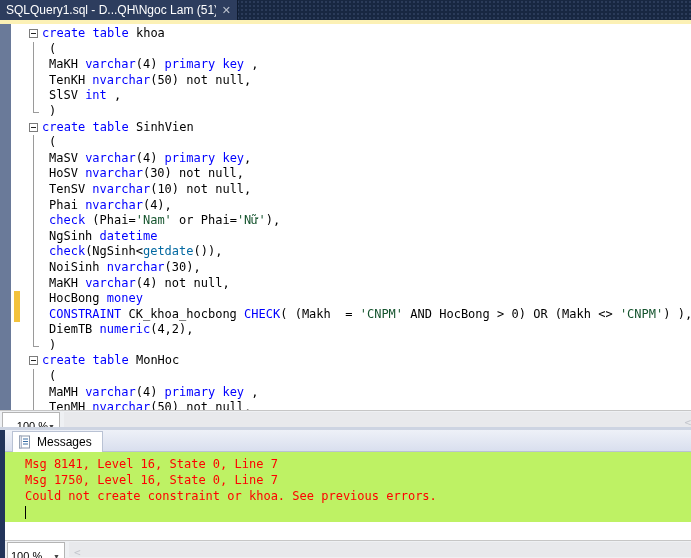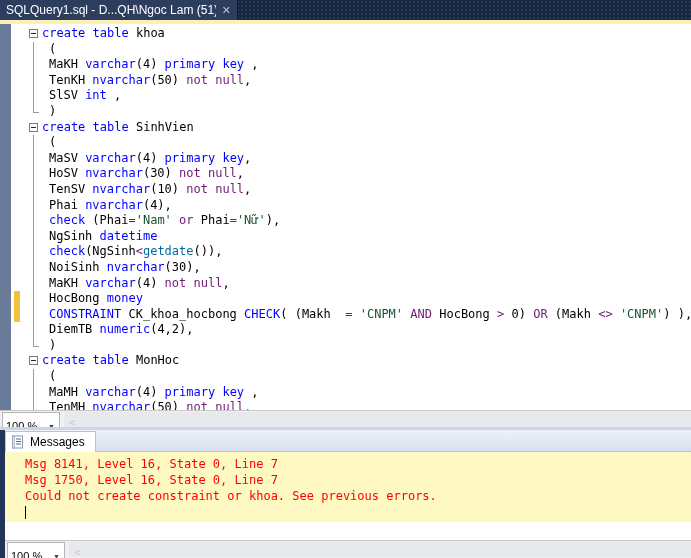--- a/index.html
+++ b/index.html
@@ -13,37 +13,37 @@
     background-image:radial-gradient(#2b3b59 1px, transparent 1px);
     background-size:4px 4px; }
   .doc-tab { position:absolute; left:0; top:0; width:238px; height:20px;
     background:#2d3d5e; display:flex; align-items:center; padding:0 6px;
     border-right:1px solid #0f1b30; cursor:default; }
   .doc-tab .title { flex:1; color:#ffffff; font-size:12px; white-space:nowrap; overflow:hidden; }
   .doc-tab .close { color:#bcc3cf; font-size:11px; line-height:11px; margin-left:6px; cursor:pointer; }
   .accent-band { position:absolute; left:0; top:20px; width:691px; height:4px; background:#fcf1b5; }
 
   
-  .editor { position:absolute; left:0; top:24px; width:691px; height:403px; background:#fff; }
+  .editor { position:absolute; left:0; top:24px; width:691px; height:403px; background:#fff;text-align:right; }
   .ind-margin { position:absolute; left:0; top:0; width:11px; height:386px; background:#6a7a99; }
   .code { position:absolute; left:0; top:2px; width:691px; height:384px; overflow:hidden;
     font-family:"DejaVu Sans Mono","Liberation Mono",monospace; font-size:12px; line-height:15.6px;
     white-space:pre; }
   .line { position:relative; height:15.6px; }
   .chgbar { position:absolute; left:14px; top:0; width:6px; height:15.6px; background:#f3c23c; }
   .foldcell { position:absolute; left:28px; top:0; width:13px; height:15.6px; }
   .fold-box { position:absolute; left:1px; top:3px; width:9px; height:9px;
     border:1px solid #7c7c7c; background:#fff; cursor:pointer; }
   .fold-box::after { content:""; position:absolute; left:1px; top:3px; width:5px; height:1px; background:#222; }
   .fold-v::before { content:""; position:absolute; left:5px; top:0; width:1px; height:15.6px; background:#9a9a9a; }
   .fold-corner::before { content:""; position:absolute; left:5px; top:0; width:1px; height:8px; background:#9a9a9a; }
   .fold-corner::after  { content:""; position:absolute; left:5px; top:8px; width:6px; height:1px; background:#9a9a9a; }
   .txt { position:absolute; left:42px; top:0; }
   .txt.ind { left:49px; }
-  .c-p { color:#000000; } .c-k { color:#0000ff; } .c-g { color:#701a75; }
+  .c-p { color:#000000; } .c-k { color:#0000ff; } .c-g { color:#000000; }
   .c-s { color:#14532d; } .c-f { color:#0369a1; }
 
   
   .zbar { position:absolute; left:0; width:691px; height:17px; background:#eef0f3;
     border-top:1px solid #c6c6c6; }
   .zbar.ed { top:386px; }
   .zoomsel { position:absolute; left:2px; top:1px; width:58px; height:15px; background:#fff;
     border:1px solid #b4b4b4; display:flex; align-items:center; padding:13px 3px;
     font-size:11px; color:#000; cursor:pointer; }
   .zoomsel .zval { flex:1; }
@@ -54,24 +54,24 @@
 
   
   .splitter { position:absolute; left:0; top:427px; width:691px; height:3px;
     background:#cdd4e2; cursor:row-resize; }
 
   
   .results { position:absolute; left:0; top:430px; width:691px; height:128px; background:#fff; }
   .res-border { position:absolute; left:0; top:0; width:5px; height:128px; background:#22345a; }
   .res-header { position:absolute; left:5px; right:0; top:0; height:22px;
     background:linear-gradient(#eef1f8,#d9dfee); border-bottom:1px solid #b9c2d4; }
-  .msg-tab { position:absolute; left:0; top:1px; height:21px; background:#fff;
+  .msg-tab { position:absolute; left:7px; top:1px; height:21px; background:#fff;
     border:1px solid #b9c2d4; border-bottom:none; display:flex; align-items:center;
     gap:5px; padding:0 10px 0 5px; font-size:12px; color:#000; cursor:pointer; }
-  .msg-body { position:absolute; left:5px; right:0; top:22px; height:70px; background:#fef9c3;
+  .msg-body { position:absolute; left:5px; right:0; top:22px; height:70px; background:#bef264;
     font-family:"DejaVu Sans Mono","Liberation Mono",monospace; font-size:12px; line-height:16px;
     color:#ff0000; white-space:pre; padding:4px 0 0 20px; overflow:hidden; cursor:text; }
   .caret { display:inline-block; width:1px; height:13px; background:#000; vertical-align:middle; }
   .zbar.res { top:110px; left:5px; width:686px; height:18px; }
 </style>
 </head>
 <body>
 
 <div class="app">
 

